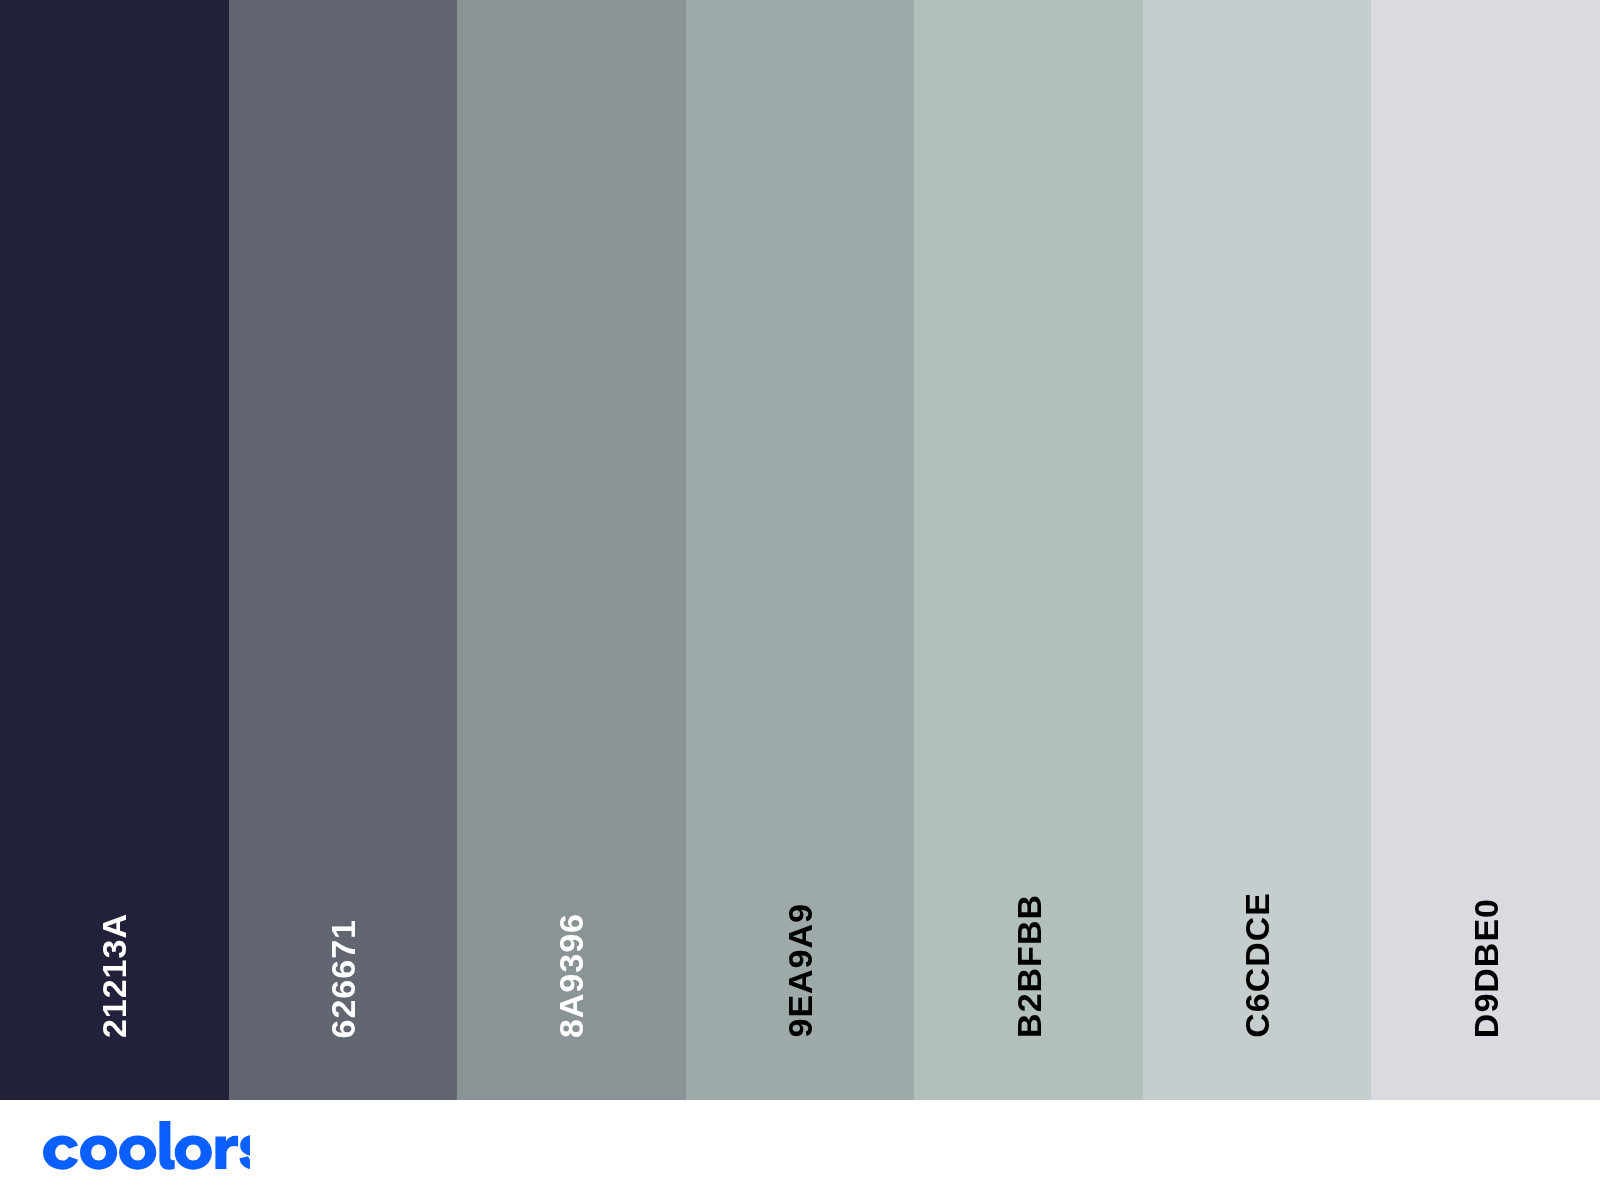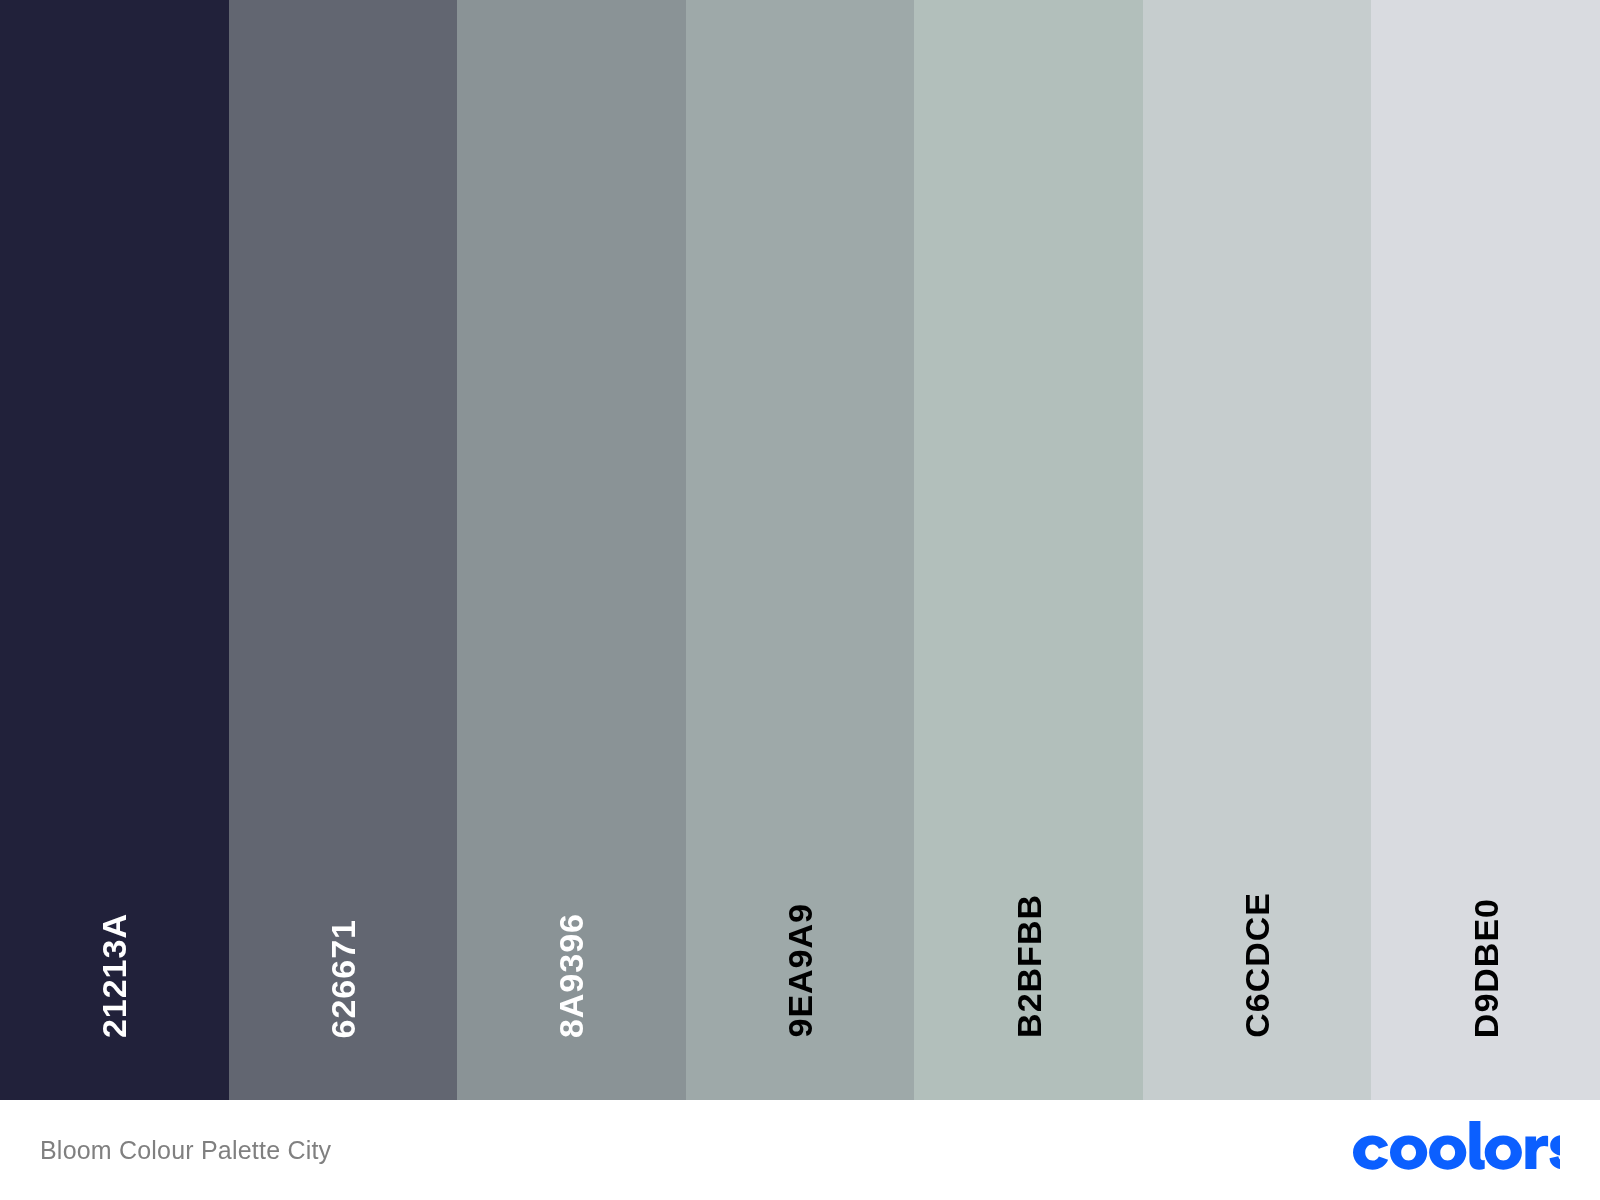--- a/index.html
+++ b/index.html
@@ -128,21 +128,20 @@
 
     <div class="swatch" style="background-color: rgb(217, 219, 224);">
       <div class="label-rot">
         <span style="color: rgb(0, 0, 0);">D9DBE0</span>
       </div>
     </div>
 
   </div>
 
   <div class="footer" style="background: rgb(255, 255, 255);">
-    <div class="footer-caption" style="color: rgb(128, 128, 128);">Bloom Colour Palette City</div>
 
     <div class="brand-logo">
       <svg width="210" height="58" viewBox="0 0 210 58">
         <g fill="#0B5FFF">
 
           <path d="M22.5 14.5c7.2 0 13.2 3.9 15.6 9.9l-9.2 3.4c-1.2-2.6-3.6-4.2-6.4-4.2-4.2 0-7.3 3.3-7.3 8s3.1 8 7.3 8c2.8 0 5.2-1.6 6.4-4.2l9.2 3.4c-2.4 6-8.4 9.9-15.6 9.9C11.3 48.7 3 41.3 3 31.6s8.3-17.1 19.5-17.1z"></path>
 
           <path d="M58.6 14.5c10.6 0 18.6 7.3 18.6 17.1s-8 17.1-18.6 17.1S40 41.4 40 31.6s8-17.1 18.6-17.1zm0 25.1c4.3 0 7.4-3.3 7.4-8s-3.1-8-7.4-8-7.4 3.3-7.4 8 3.1 8 7.4 8z"></path>
 
           <path d="M97.7 14.5c10.6 0 18.6 7.3 18.6 17.1s-8 17.1-18.6 17.1-18.6-7.4-18.6-17.1 8-17.1 18.6-17.1zm0 25.1c4.3 0 7.4-3.3 7.4-8s-3.1-8-7.4-8-7.4 3.3-7.4 8 3.1 8 7.4 8z"></path>

